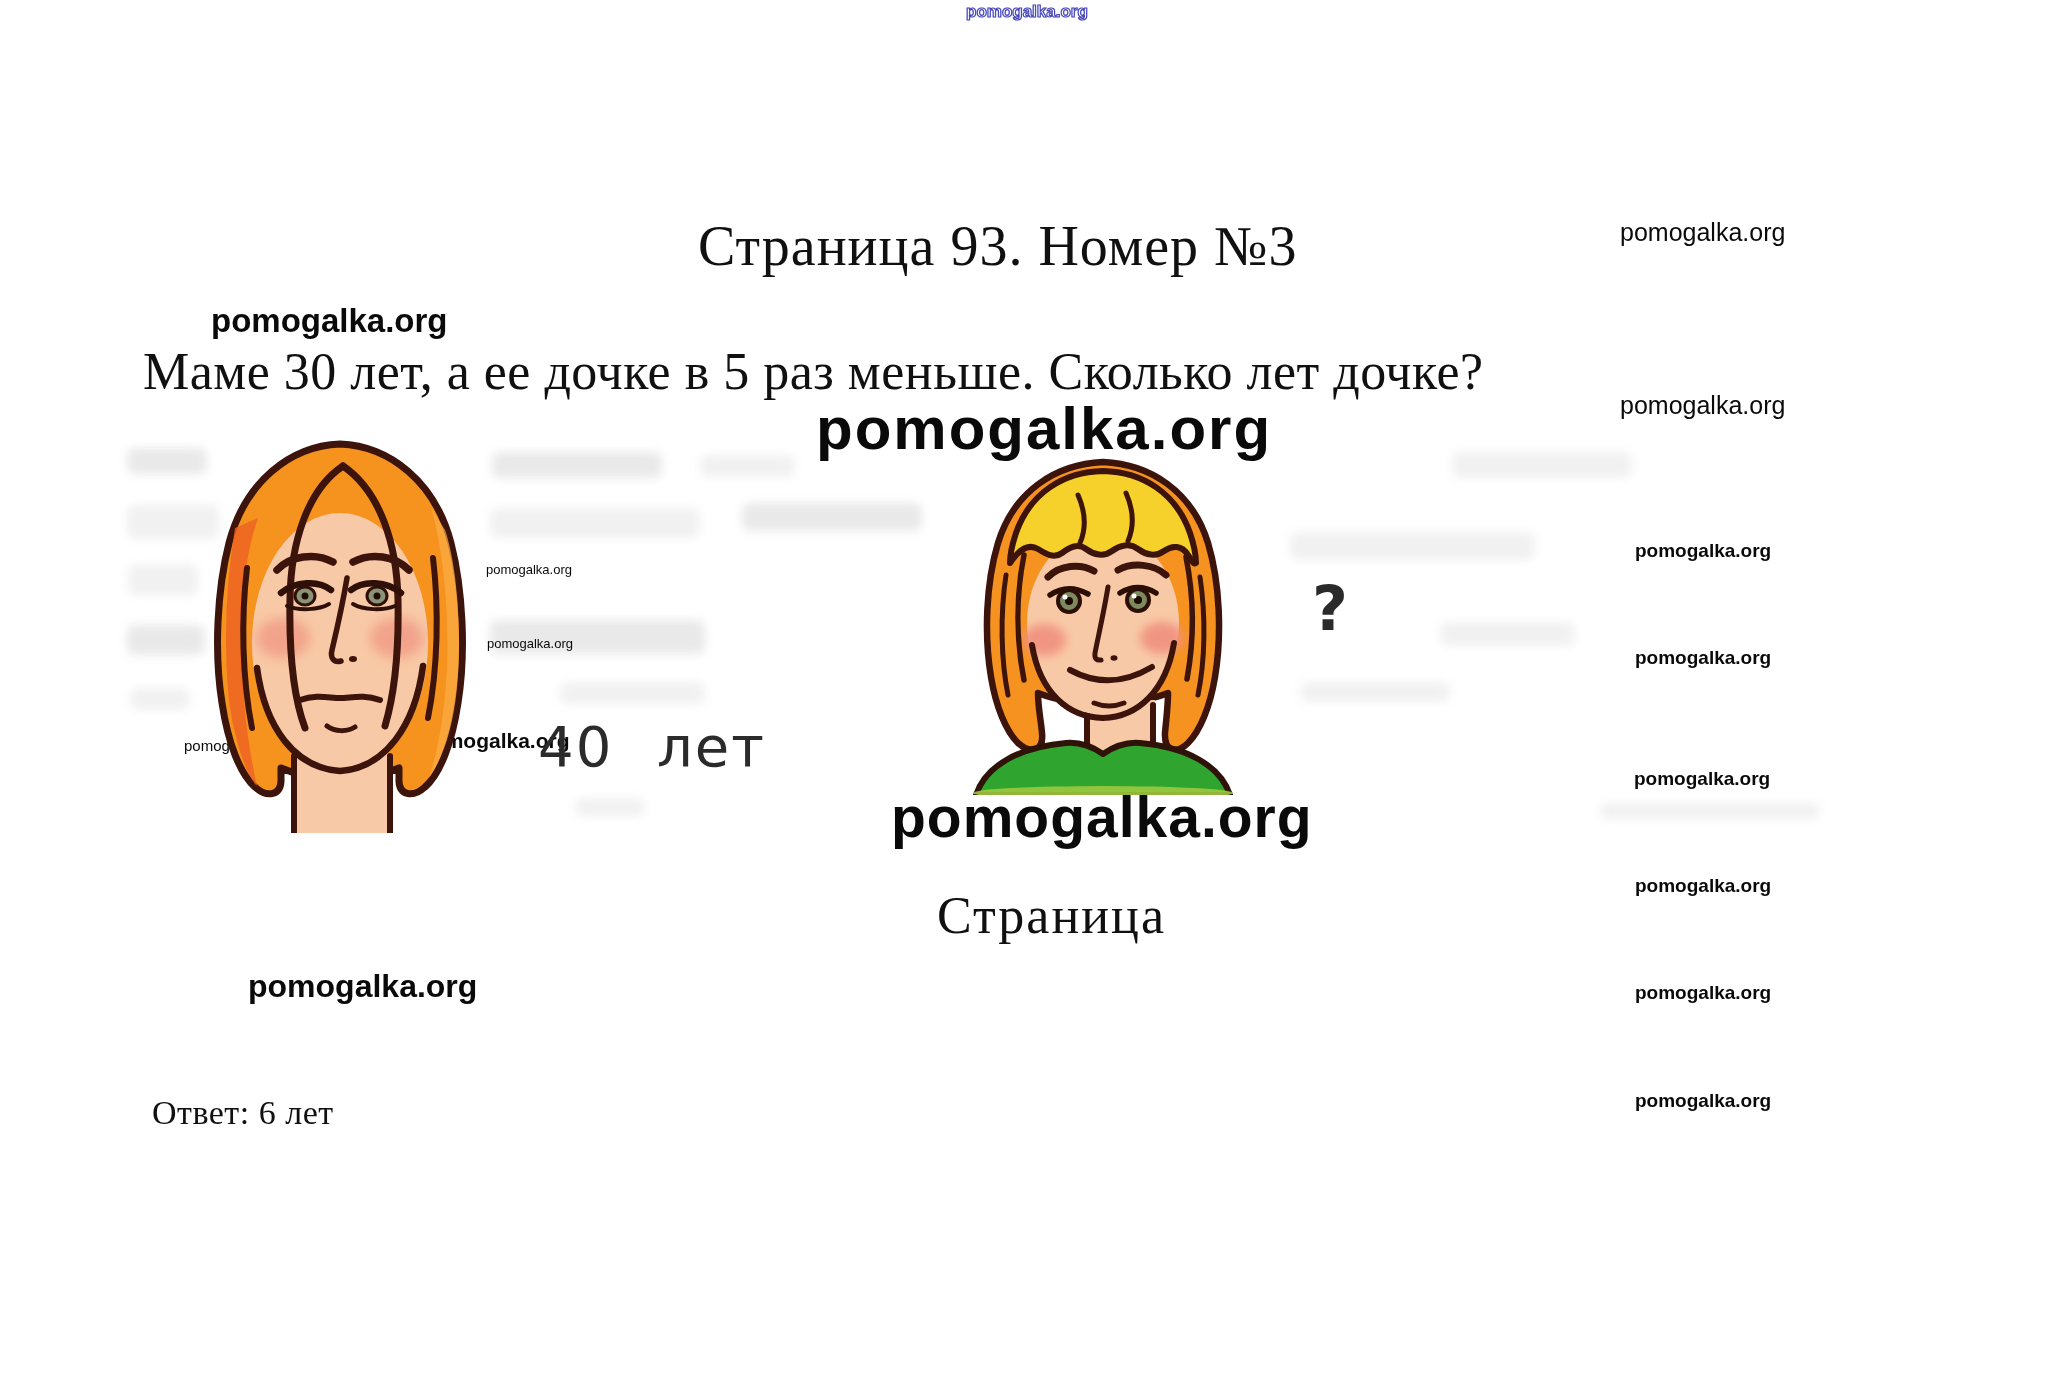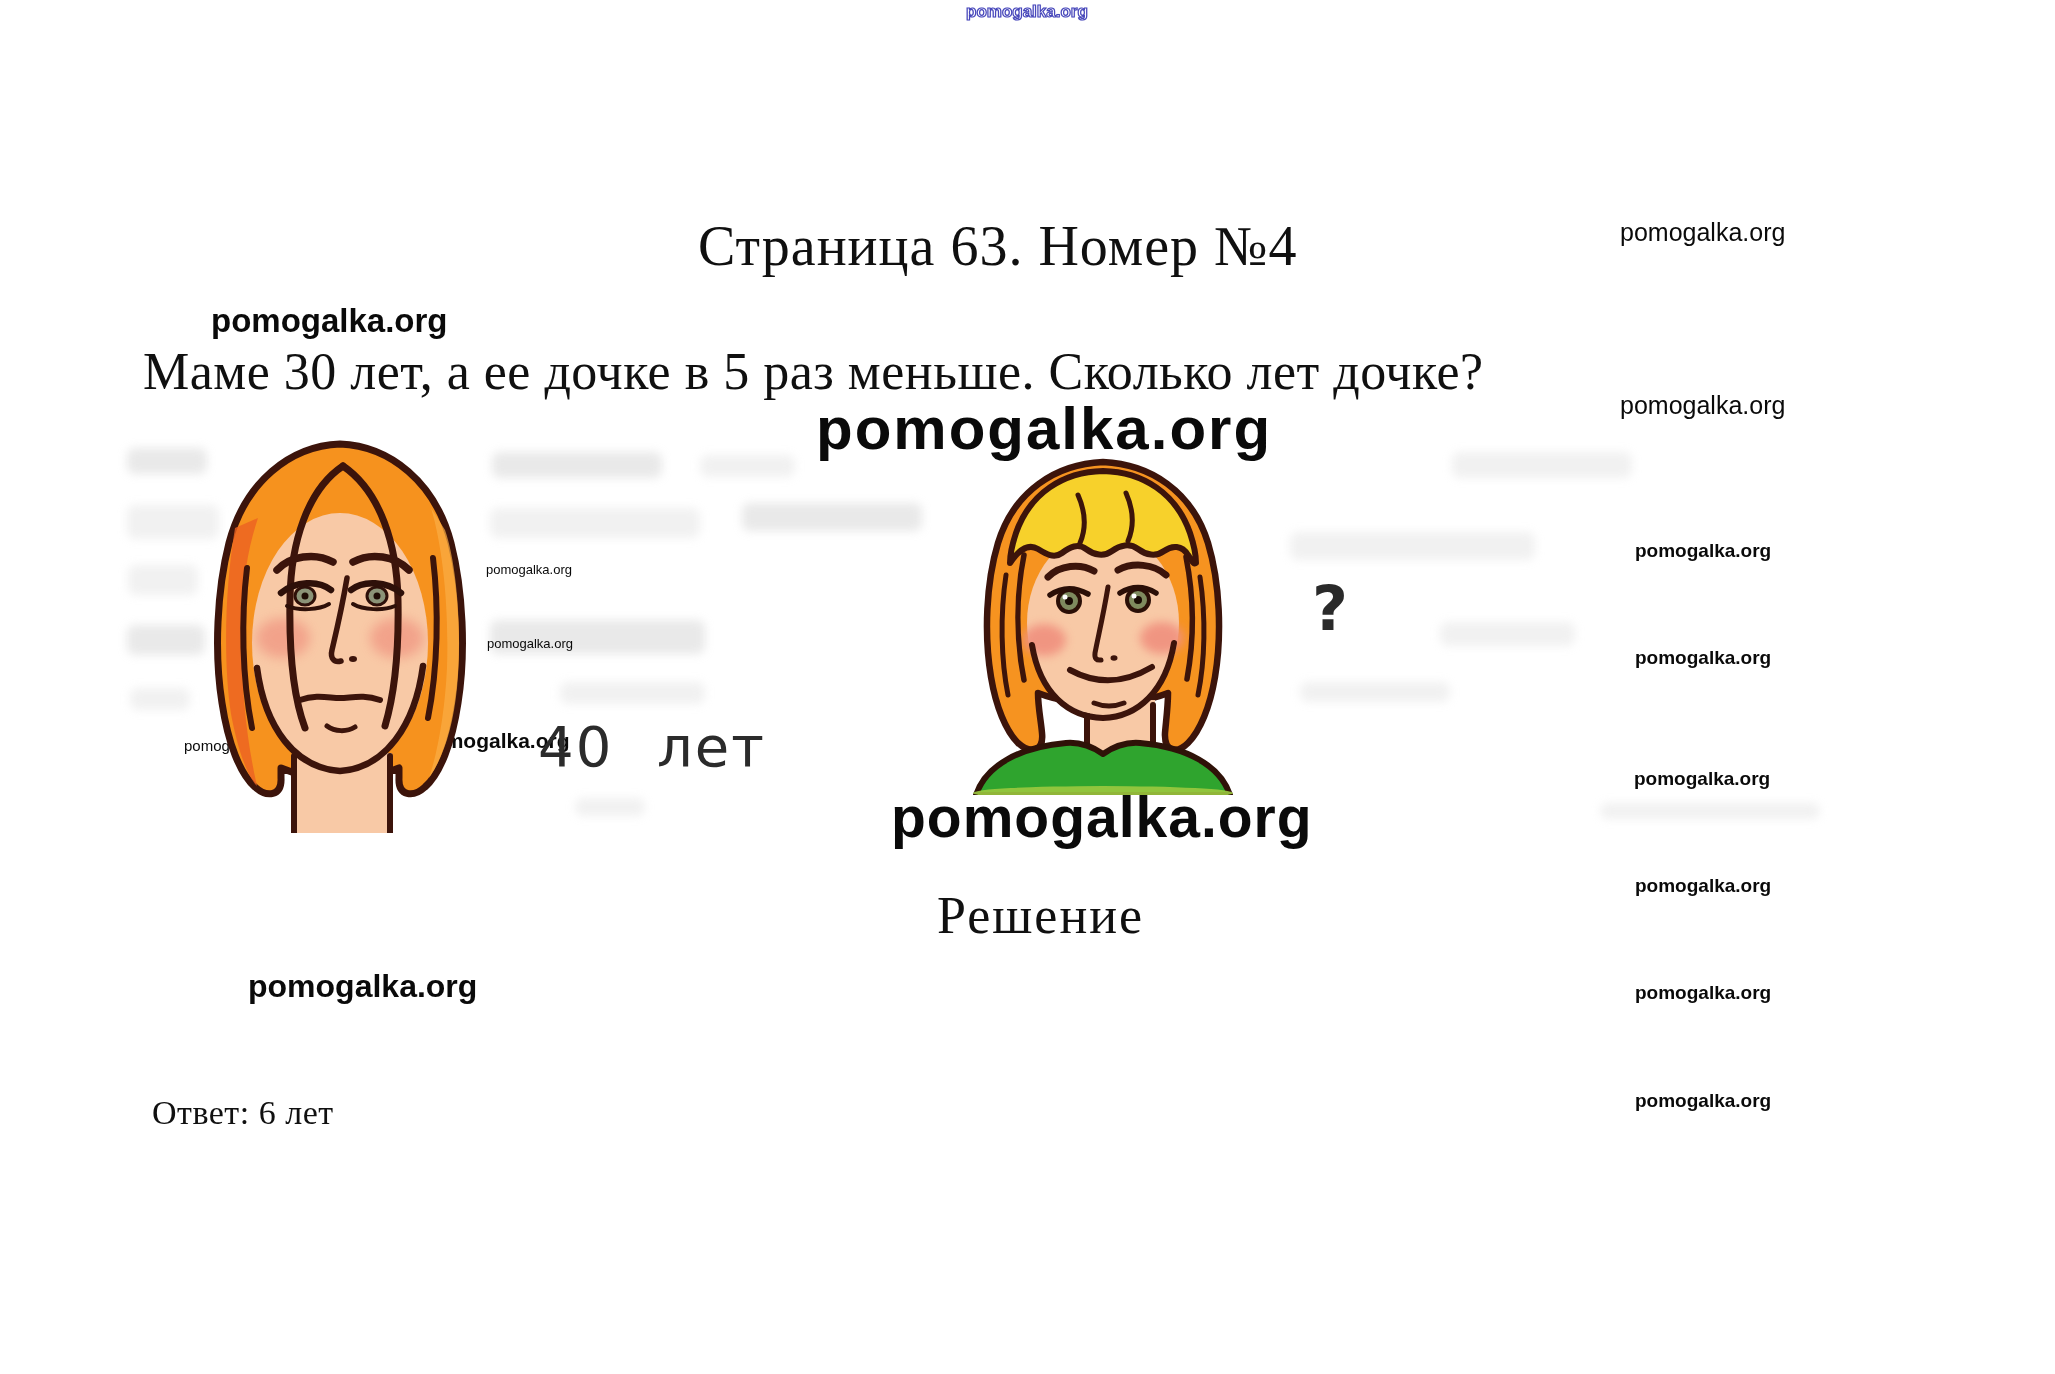--- a/index.html
+++ b/index.html
@@ -49,21 +49,21 @@
   <div class="abs wm" style="left:419px;top:729px;font-size:21px;font-weight:700;">pomogalka.org</div>
   <div class="abs wm" style="left:1635px;top:540px;font-size:19px;font-weight:600;">pomogalka.org</div>
   <div class="abs wm" style="left:1635px;top:647px;font-size:19px;font-weight:600;">pomogalka.org</div>
   <div class="abs wm" style="left:1634px;top:768px;font-size:19px;font-weight:600;">pomogalka.org</div>
   <div class="abs wm" style="left:891px;top:784px;font-size:57px;font-weight:700;letter-spacing:1px;">pomogalka.org</div>
   <div class="abs wm" style="left:1635px;top:875px;font-size:19px;font-weight:600;">pomogalka.org</div>
   <div class="abs wm" style="left:1635px;top:982px;font-size:19px;font-weight:600;">pomogalka.org</div>
   <div class="abs wm" style="left:1635px;top:1090px;font-size:19px;font-weight:600;">pomogalka.org</div>
   <div class="abs wm" style="left:248px;top:968px;font-size:32px;font-weight:600;">pomogalka.org</div>
 
-  <div class="abs serif" style="left:698px;top:214px;font-size:56px;letter-spacing:1px;">Страница 63. Номер №4</div>
+  <div class="abs serif" style="left:698px;top:214px;font-size:56px;letter-spacing:1px;">Страница 93. Номер №3</div>
   <div class="abs serif" style="left:143px;top:342px;font-size:52px;letter-spacing:0.5px;">Маме 30 лет, а ее дочке в 5 раз меньше. Сколько лет дочке?</div>
 
   <svg class="abs" style="left:195px;top:438px;" width="290" height="395" viewBox="0 0 290 395">
     <defs>
       <filter id="blur6" x="-60%" y="-60%" width="220%" height="220%">
           <feGaussianBlur stdDeviation="6"></feGaussianBlur>
         </filter>
     </defs>
     <g>
       <path d="M145,6 C95,8 50,44 34,105 C22,152 19,215 27,265 C33,305 45,336 60,349 C72,360 87,358 86,340 L86,330 C120,345 170,345 204,330 L204,340 C203,358 218,360 230,349 C245,336 257,305 263,265 C271,215 268,152 256,105 C240,44 195,8 145,6 Z" fill="#F6921E" stroke="#3C140B" stroke-width="7" stroke-linejoin="round"></path>
@@ -154,16 +154,16 @@
     </g>
     <g>
       <path d="M18,340 C28,310 62,292 108,288 C120,287 132,290 145,299 C158,290 170,287 182,288 C228,292 262,310 272,340 Z" fill="#2FA42E" stroke="#2F1208" stroke-width="6" stroke-linejoin="round"></path>
       <ellipse cx="145" cy="338" rx="130" ry="7" fill="#9CC93F" opacity="0.9"></ellipse>
     </g>
   </svg>
 
   <div class="abs print" style="left:538px;top:714px;font-size:56px;font-weight:500;word-spacing:24px;letter-spacing:2px;">40 лет</div>
   <div class="abs print" style="left:1312px;top:572px;font-size:62px;font-weight:700;color:#2a2a2a;">?</div>
 
-  <div class="abs serif" style="left:937px;top:886px;font-size:52px;letter-spacing:2px;">Решение</div>
+  <div class="abs serif" style="left:937px;top:886px;font-size:52px;letter-spacing:2px;">Страница</div>
   <div class="abs serif" style="left:152px;top:1094px;font-size:34px;letter-spacing:0.5px;">Ответ: 6 лет</div>
 
 </div>
 
 </body></html>

